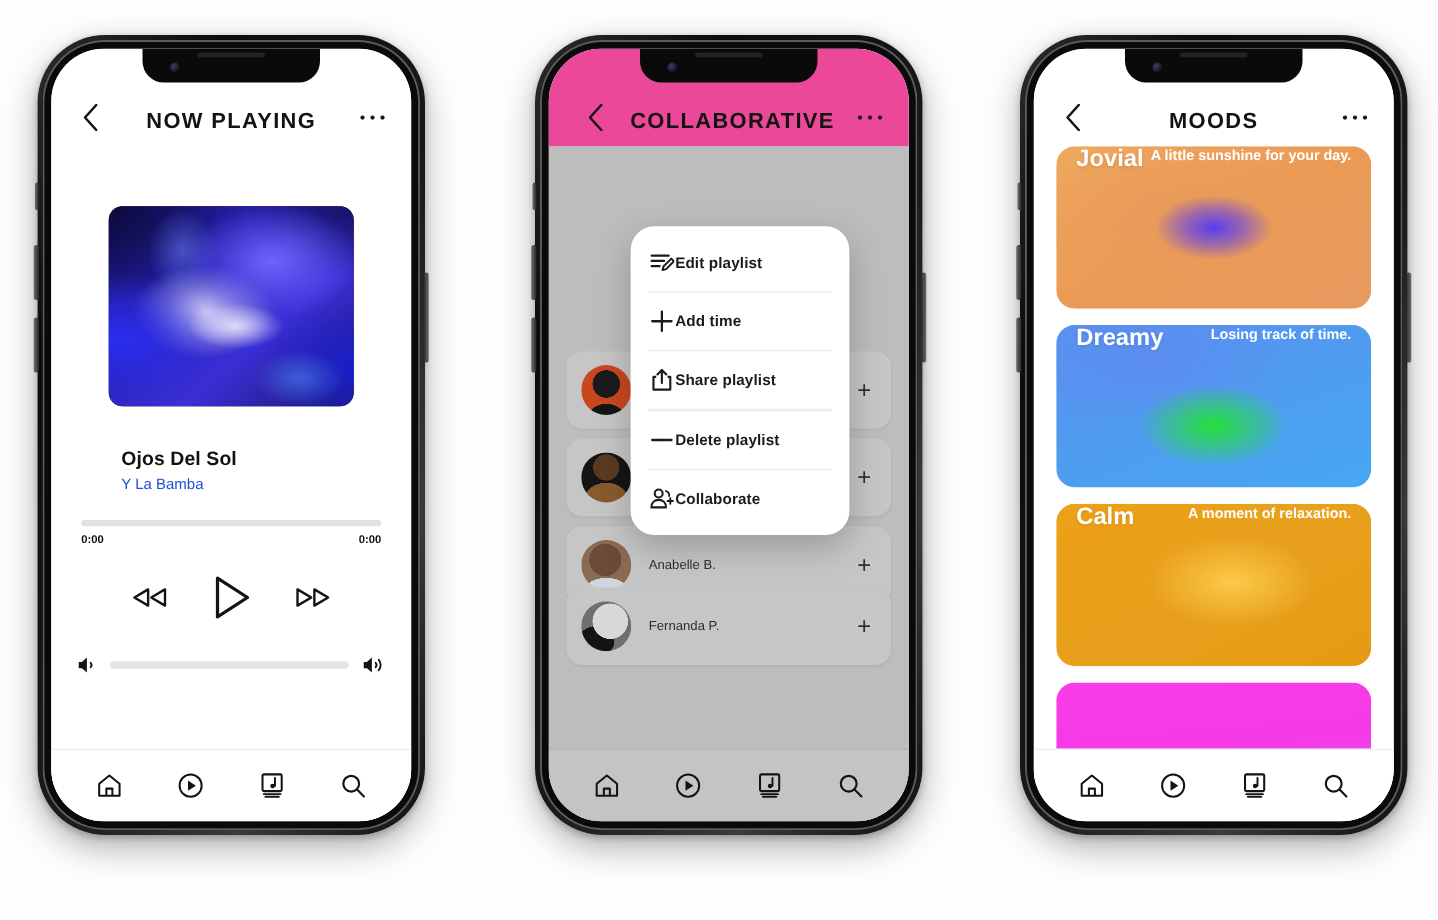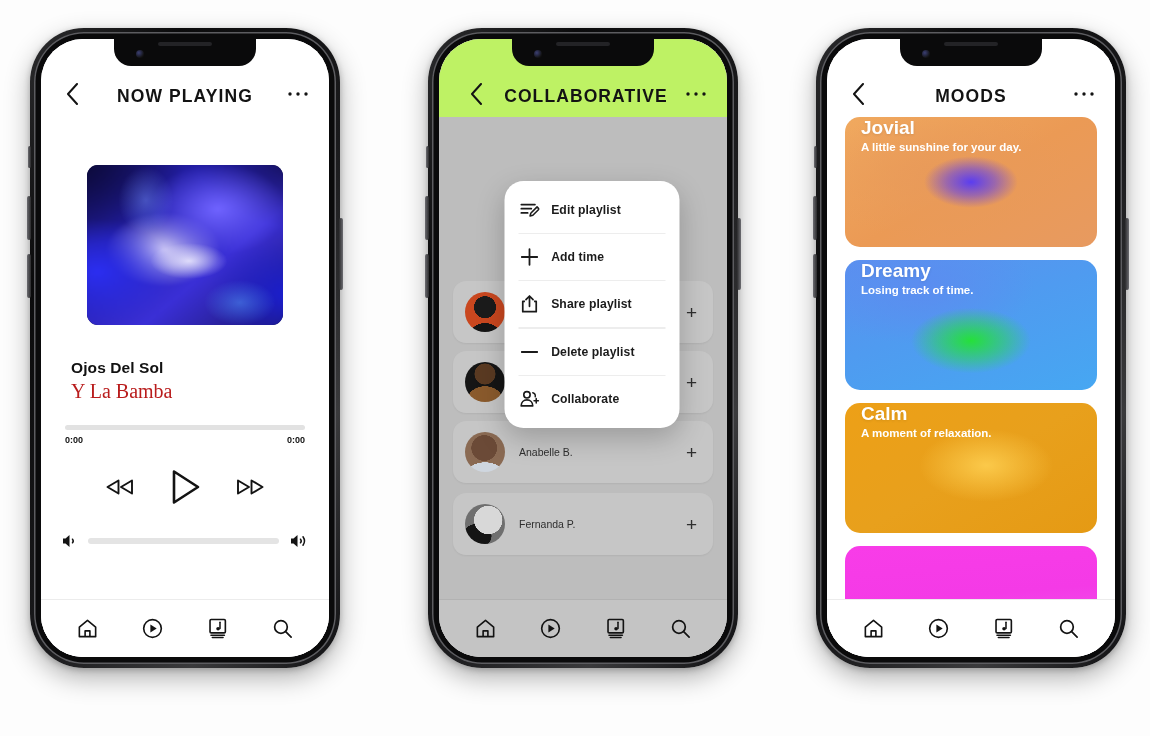--- a/index.html
+++ b/index.html
@@ -95,37 +95,37 @@
       linear-gradient(140deg,#120f4d 0%,#241fb0 40%,#3a2fd6 60%,#0c0936 100%);
     filter:blur(1px);
   }
   .art .g2{position:absolute; inset:0;
     background:
       radial-gradient(28% 16% at 52% 60%, rgba(240,238,255,.85) 0%, rgba(240,238,255,0) 70%),
       radial-gradient(20% 30% at 30% 22%, rgba(120,150,255,.45) 0%, rgba(120,150,255,0) 70%),
       radial-gradient(26% 20% at 78% 86%, rgba(90,170,255,.45) 0%, rgba(90,170,255,0) 70%);
   }
 
-  .meta{ padding:34px 26px 0 30px; }
+  .meta{ padding:34px 26px 0 20px;margin-left:36px; }
   .song{ font-size:15.5px; font-weight:700; color:#111; letter-spacing:.1px; }
-  .artist{ font-size:20px; color:#b91c1c; margin-top:3px;font-family:Liberation Serif, serif; }
+  .artist{ font-size:12px; color:#1d4ed8; margin-top:3px; }
 
   .progwrap{ padding:22px 24px 0 24px; }
   .track{ height:5px; border-radius:3px; background:#e2e2e2; }
   .times{ display:flex; justify-content:space-between; margin-top:5px;
           font-size:9px; font-weight:700; color:#111; }
 
   .controls{ display:flex; align-items:center; justify-content:center; gap:34px; margin-top:24px; }
 
   .volrow{ display:flex; align-items:center; gap:10px; padding:28px 20px 0 20px; }
   .volbar{ flex:1; height:6px; border-radius:4px; background:#e4e4e4; }
 
   
   .dim{ position:absolute; inset:0; background:#bdbdbd; }
-  .p2 .topbar{ background:#bef264;padding-left:24px; }
+  .p2 .topbar{ background:#ec4899;padding-left:24px; }
   .p2 .app{ background:#bdbdbd; }
   .p2 .tabbar{ background:#c4c4c4; border-top:1px solid #b2b2b2; }
 
   .card-ghost{
     position:absolute; left:14px; right:14px; height:62px; border-radius:13px;
     background:#c6c6c6; box-shadow:0 1px 2px rgba(0,0,0,.06);
     display:flex; align-items:center; padding:0 16px 0 12px;
   }
   .card-ghost .ava{ width:40px; height:40px; border-radius:50%; flex:0 0 40px; overflow:hidden; position:relative; }
   .card-ghost .nm{ margin-left:14px; font-size:10.5px; color:#2f2f2f; flex:1; }
@@ -135,31 +135,31 @@
   .av2{ background:radial-gradient(circle at 50% 30%, #5a3a22 0 30%, rgba(90,58,34,0) 31%), radial-gradient(ellipse 70% 55% at 50% 95%, #8a5a2c 0 62%, rgba(138,90,44,0) 63%), #151515; }
   .av3{ background:radial-gradient(circle at 48% 40%, #6b4a37 0 40%, rgba(107,74,55,0) 41%), radial-gradient(ellipse 70% 40% at 50% 100%, #cfd6df 0 60%, rgba(207,214,223,0) 61%), #8a6a53; }
   .av4{ background:radial-gradient(circle at 58% 40%, #d8d8d8 0 42%, rgba(216,216,216,0) 43%), radial-gradient(ellipse 60% 50% at 30% 80%, #141414 0 60%, rgba(20,20,20,0) 61%), #6f6f6f; }
 
   .menu{
     position:absolute; left:53%; top:64px; transform:translateX(-50%);
     width:175px; background:#fff; border-radius:19px; z-index:20;
     box-shadow:0 10px 28px rgba(0,0,0,.22);
     padding:6px 0;
   }
-  .mi{ display:flex; align-items:center; gap:11px; padding:12px 14px; }
+  .mi{ display:flex; align-items:center; padding:12px 14px; }
   .mi .lbl{ font-size:12.2px; font-weight:700; color:#1b1b1b; letter-spacing:.1px; }
   .mi .mic{ width:22px; height:22px; flex:0 0 22px; display:flex; align-items:center; justify-content:center; }
   .msep{ height:1px; background:#ededed; margin:0 14px; }
 
   
   .moods{ position:absolute; inset:0; padding:0 18px; }
   .mood{
     height:130px; border-radius:15px; position:relative; overflow:hidden;
-    margin-bottom:13px; padding:0 16px; display:flex; flex-direction:column;
-    justify-content:flex-start; padding-bottom:13px;
+    margin-bottom:13px; padding:0 16px; display:flex; 
+    justify-content:space-between; padding-bottom:13px;
   }
   .mood .mname{ font-size:19px; font-weight:700; color:#fff; position:relative; z-index:2;
                 text-shadow:0 1px 3px rgba(0,0,0,.10); }
   .mood .mdesc{ font-size:11.5px; font-weight:600; color:#fff; margin-top:2px; position:relative; z-index:2; }
   .mood .mg{ position:absolute; inset:0; z-index:1; }
 
   .m-jovial .mg{
     background:
       radial-gradient(30% 32% at 50% 50%, #5b3df0 0%, rgba(91,61,240,.55) 32%, rgba(91,61,240,0) 62%),
       radial-gradient(70% 70% at 40% 45%, #e89a5a 0%, rgba(232,154,90,0) 75%),
@@ -350,21 +350,21 @@
           <div class="card-ghost" style="top:234px">
             <div class="ava av2"></div>
             <div class="nm"></div>
             <div class="plus">+</div>
           </div>
           <div class="card-ghost" style="top:304px">
             <div class="ava av3"></div>
             <div class="nm">Anabelle B.</div>
             <div class="plus">+</div>
           </div>
-          <div class="card-ghost" style="top:376px">
+          <div class="card-ghost" style="top:353px">
             <div class="ava av4"></div>
             <div class="nm">Fernanda P.</div>
             <div class="plus">+</div>
           </div>
 
           <div class="menu">
             <div class="mi">
               <span class="mic">
                 <svg width="20" height="20" viewBox="0 0 22 22">
                   <path d="M2 5 H17 M2 9.6 H13 M2 14.2 H9" fill="none" stroke="#1b1b1b" stroke-width="1.9" stroke-linecap="round"></path>

